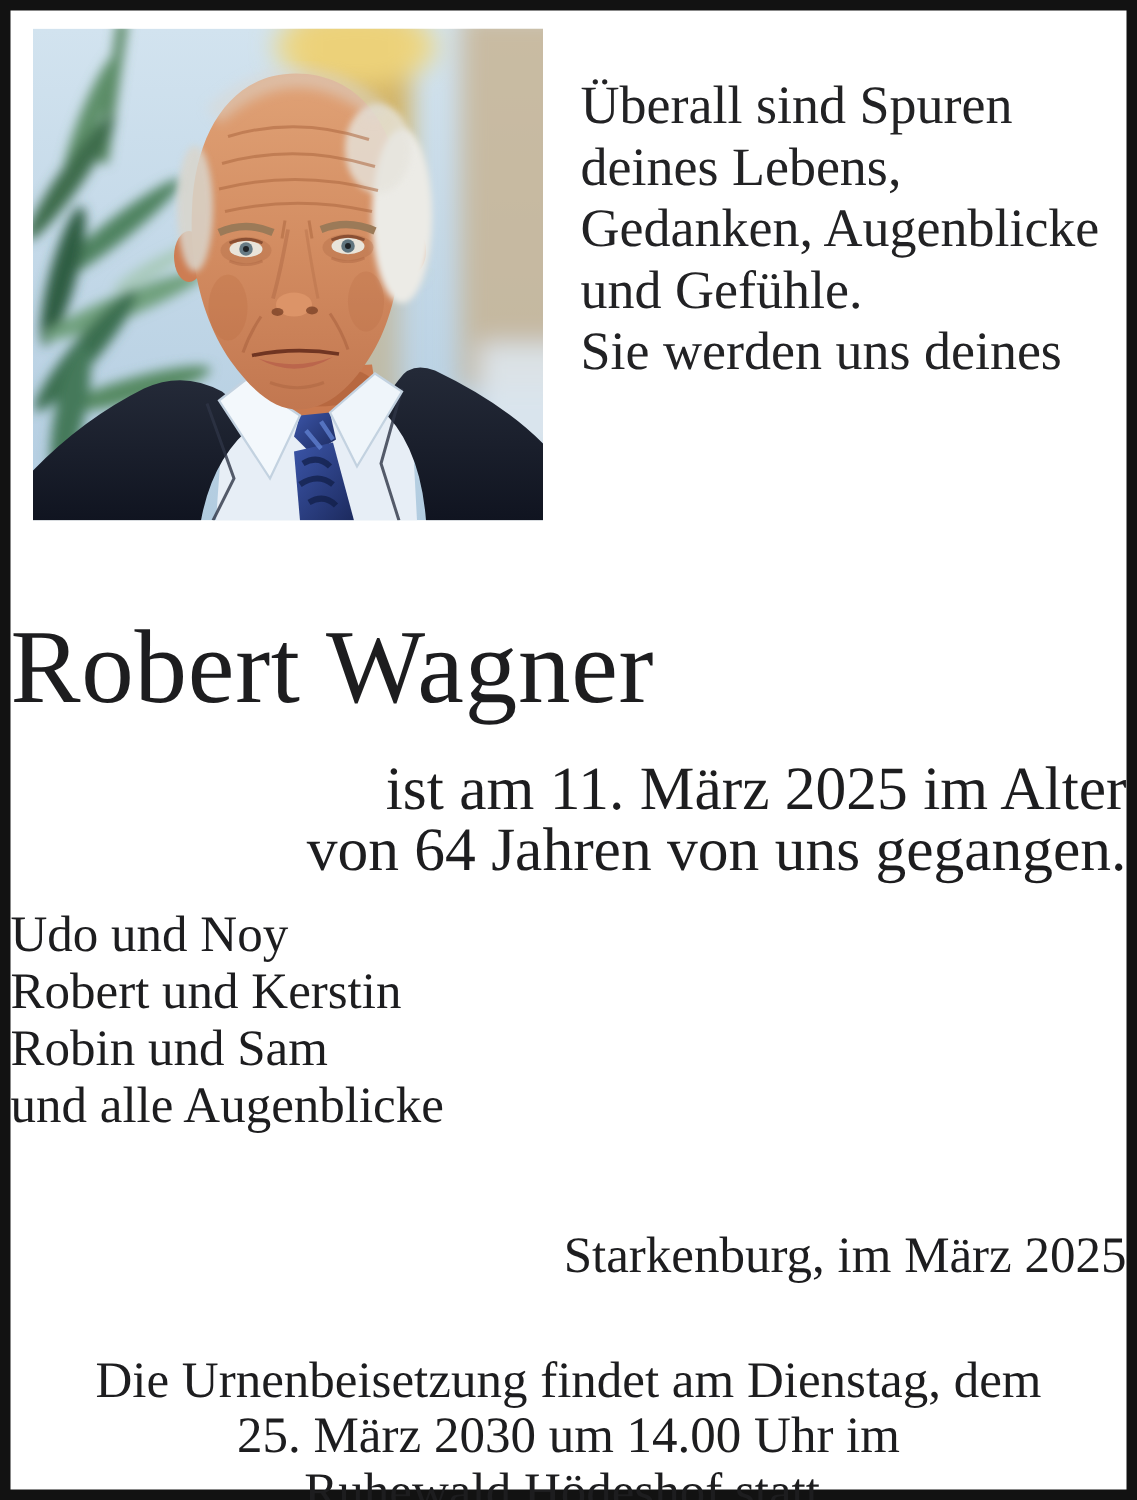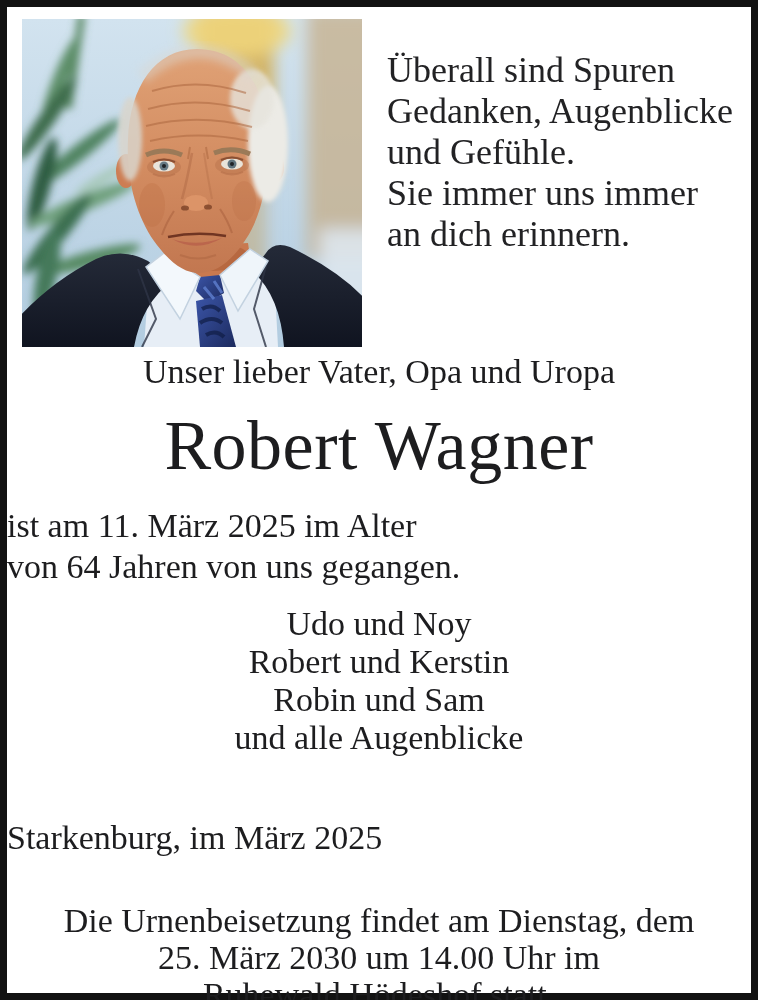--- a/index.html
+++ b/index.html
@@ -24,34 +24,34 @@
     position:absolute; left:380px; top:43px; width:336px;
     font-size:36px; line-height:41px;
     white-space:nowrap; color:#222224;
   }
   .intro {
     position:absolute; left:0; top:346px; width:100%;
     text-align:center; font-size:34px; line-height:1.1;
   }
   .name {
     position:absolute; left:0; top:404px; width:100%;
-    text-align:center; font-size:70px; line-height:1.0;
+    text-align:left; font-size:70px; line-height:1.0;
     letter-spacing:0.5px;
   }
   .passing {
     position:absolute; left:0; top:498px; width:100%;
-    text-align:left; font-size:34px; line-height:41px;
+    text-align:right; font-size:41px; line-height:41px;
   }
   .mourners {
     position:absolute; left:0; top:598px; width:100%;
-    text-align:center; font-size:34px; line-height:38px;
+    text-align:left; font-size:34px; line-height:38px;
   }
   .place {
     position:absolute; left:0; top:812px; width:100%;
-    text-align:left; font-size:34px; line-height:1.1;
+    text-align:right; font-size:34px; line-height:1.1;
   }
   .funeral {
     position:absolute; left:0; top:866px; width:100%;
     text-align:center; font-size:34px; line-height:37px;margin-top:29px;
   }
 </style>
 </head>
 <body>
 
 <div class="card">
@@ -183,27 +183,26 @@
           <path d="M158 236 Q 176 243 194 236" stroke="#a55e3b" stroke-width="2" fill="none" opacity="0.4"></path>
           <ellipse cx="130" cy="186" rx="13" ry="22" fill="#b96c42" opacity="0.28"></ellipse>
           <ellipse cx="222" cy="182" rx="12" ry="20" fill="#b96c42" opacity="0.25"></ellipse>
         </g>
       </g>
     </svg>
   </div>
 
   <div class="poem">
     <div>Überall sind Spuren</div>
+    <div>deines Lebens,</div>
     <div>Gedanken, Augenblicke</div>
     <div>und Gefühle.</div>
-    <div>Sie immer uns immer</div>
-    <div>an dich erinnern.</div>
-  </div>
-
-  <div class="intro">Unser lieber Vater, Opa und Uropa</div>
+    <div>Sie werden uns deines</div>
+  </div>
+
 
   <div class="name">Robert Wagner</div>
 
   <div class="passing">
     <div>ist am 11. März 2025 im Alter</div>
     <div>von 64 Jahren von uns gegangen.</div>
   </div>
 
   <div class="mourners">
     <div>Udo und Noy</div>

